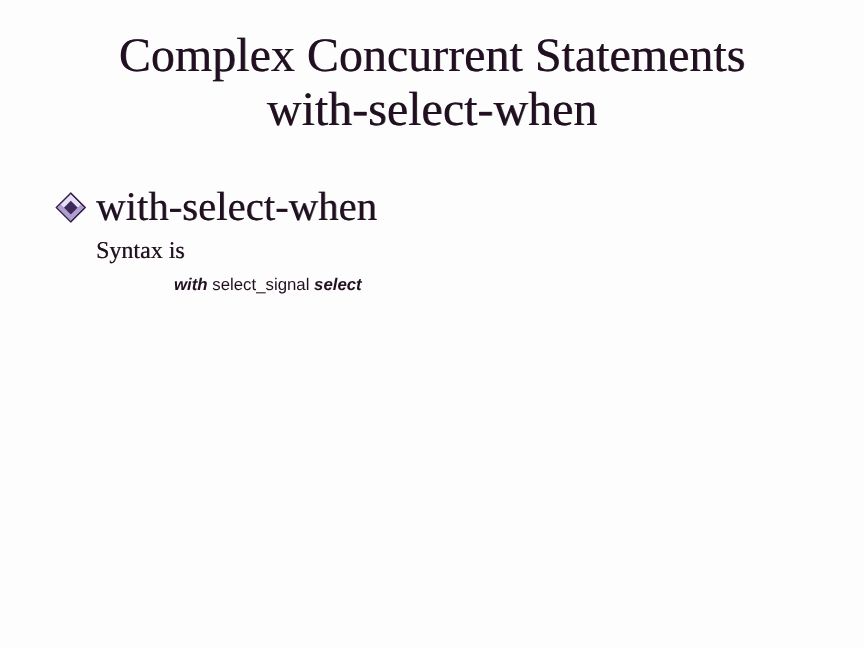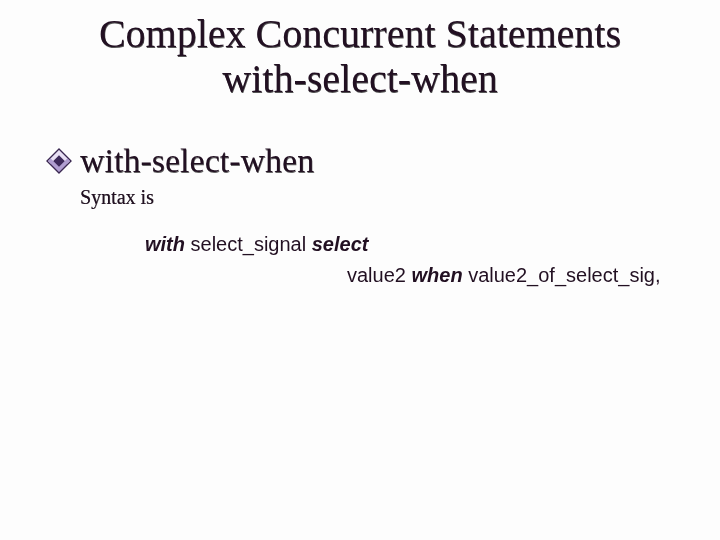--- a/index.html
+++ b/index.html
@@ -17,21 +17,21 @@
     position: relative;
     box-sizing: border-box;
     padding: 12px 0 0 0;
   }
   .title {
     font-family: "Times New Roman", Times, serif;
     font-size: 40px;
     line-height: 1.12;
     text-align: center;
     color: #221022;
-    margin: 0 40px 40px 40px;
+    margin: 12px 40px 40px 40px;
     font-weight: normal;
     text-shadow: 0.5px 0.5px 0.5px #555;
   }
   .body {
     padding-left: 50px;
     padding-right: 30px;
   }
   .item-l1 {
     display: flex;
     align-items: flex-start;
@@ -59,23 +59,23 @@
     margin-top: 2px;
   }
   .l2-text {
     font-family: "Times New Roman", Times, serif;
     font-size: 20px;
     color: #221022;
     text-shadow: 0.3px 0.3px 0.3px #666;
   }
   .l3 {
     padding-left: 65px;
-    margin-top: 20px;
+    margin-top: 6px;
     font-family: Verdana, Geneva, sans-serif;
-    font-size: 20px;
+    font-size: 14px;
     line-height: 1.55;
     color: #221022;
   }
   .syntax-line { white-space: nowrap; }
   .indent1 { padding-left: 34px; }
   .indent2 { padding-left: 202px; }
   .kw { font-weight: bold; font-style: italic; }
 </style>
 </head>
 <body>
@@ -97,23 +97,20 @@
     <div class="l2">
       <div class="l2-text">Syntax is</div>
 
       <div class="l3">
 
         <div class="syntax-line">
           <span class="kw">with</span><span> select_signal </span><span class="kw">select</span>
         </div>
 
 
-        <div class="syntax-line indent2">
-          <span>value2 </span><span class="kw">when</span><span> value2_of_select_sig,</span>
-        </div>
 
 
 
       </div>
     </div>
 
   </div>
 </div>
 
 </body></html>

